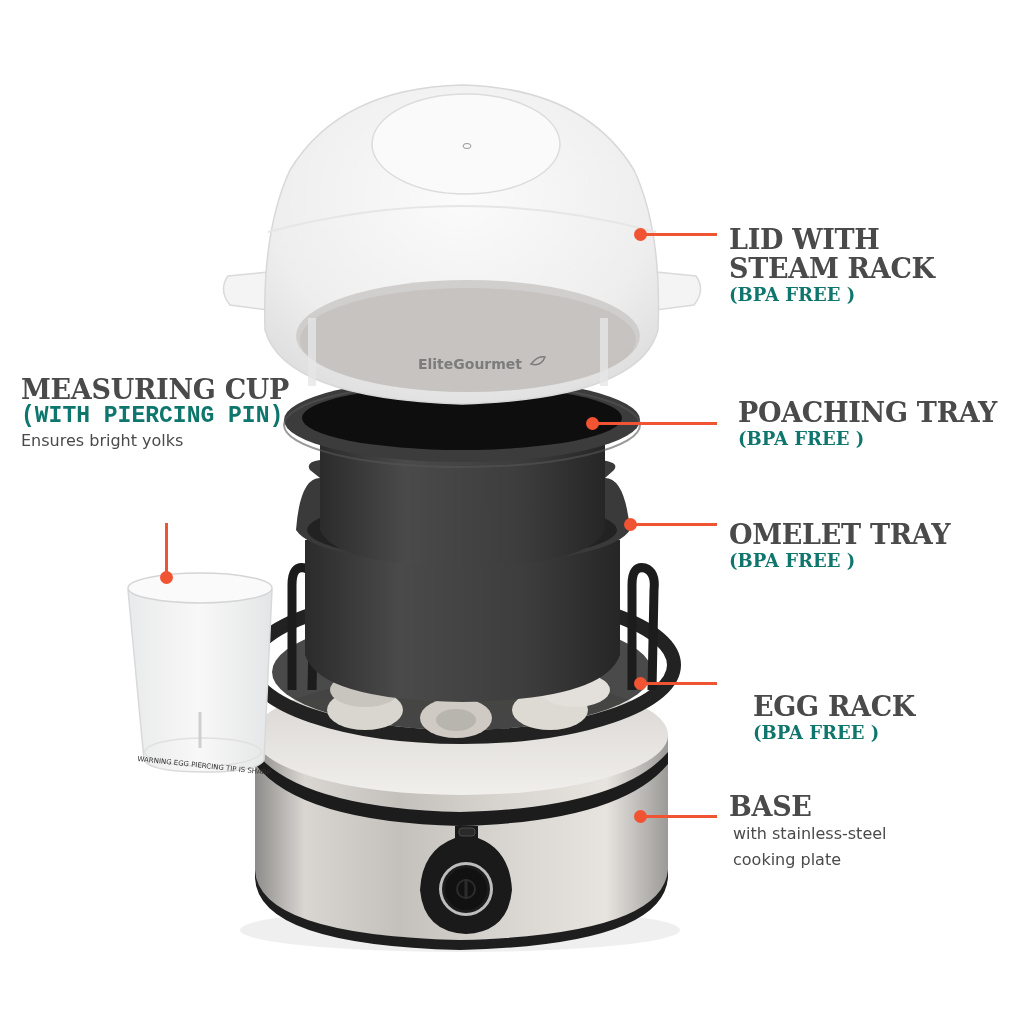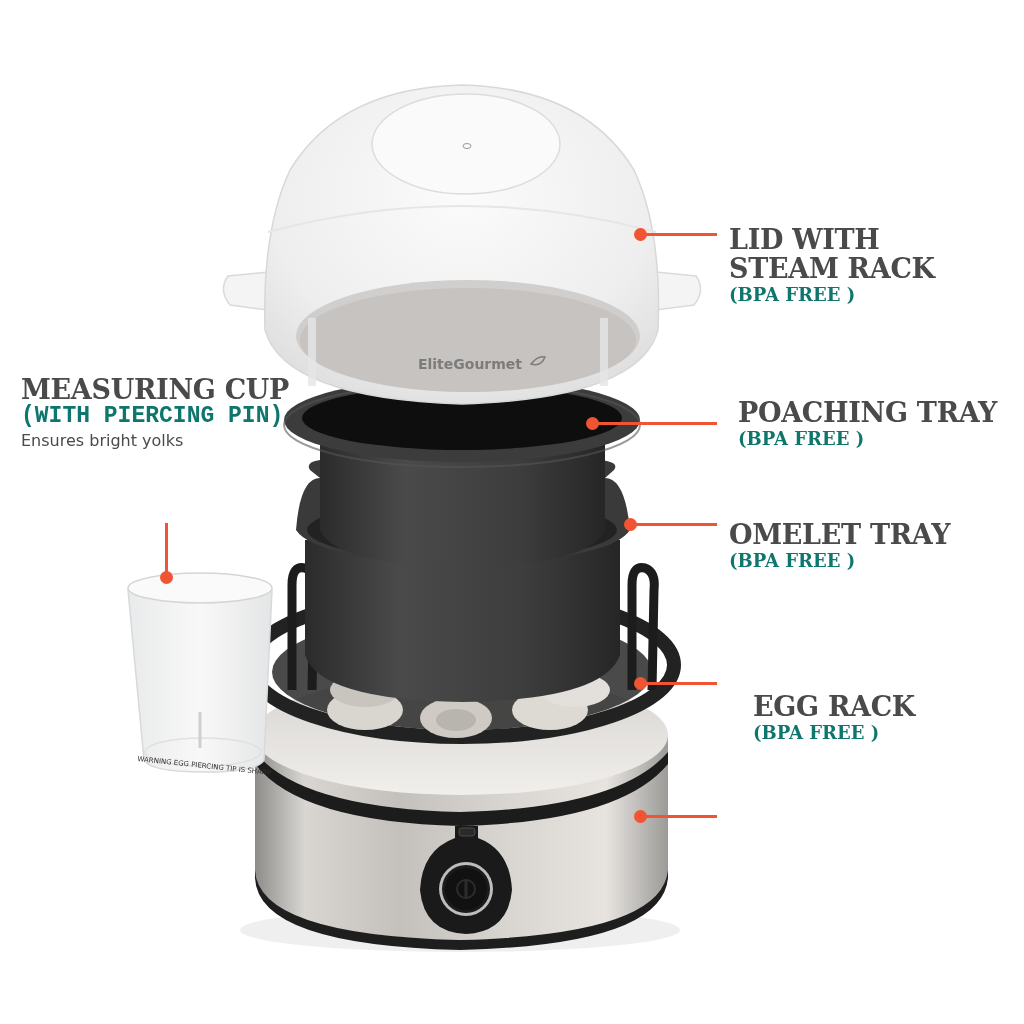--- a/index.html
+++ b/index.html
@@ -185,14 +185,19 @@
 
   <div class="dot" style="left:634px; top:677px;"></div>
   <div class="leader" style="left:640px; top:682px; width:77px;"></div>
   <div class="callout" style="left:753px; top:658px;margin-top:34px;">
     <div class="title">EGG RACK</div>
     <div class="sub">(BPA FREE )</div>
   </div>
 
   <div class="dot" style="left:634px; top:810px;"></div>
   <div class="leader" style="left:640px; top:815px; width:77px;"></div>
+  <div class="callout" style="left:729px; top:792px;">
+    <div class="title">BASE</div>
+    <div class="desc" style="margin-left:4px;">with stainless-steel</div>
+    <div class="desc" style="margin-left:4px;">cooking plate</div>
+  </div>
 
 </div>
 
 </body></html>

